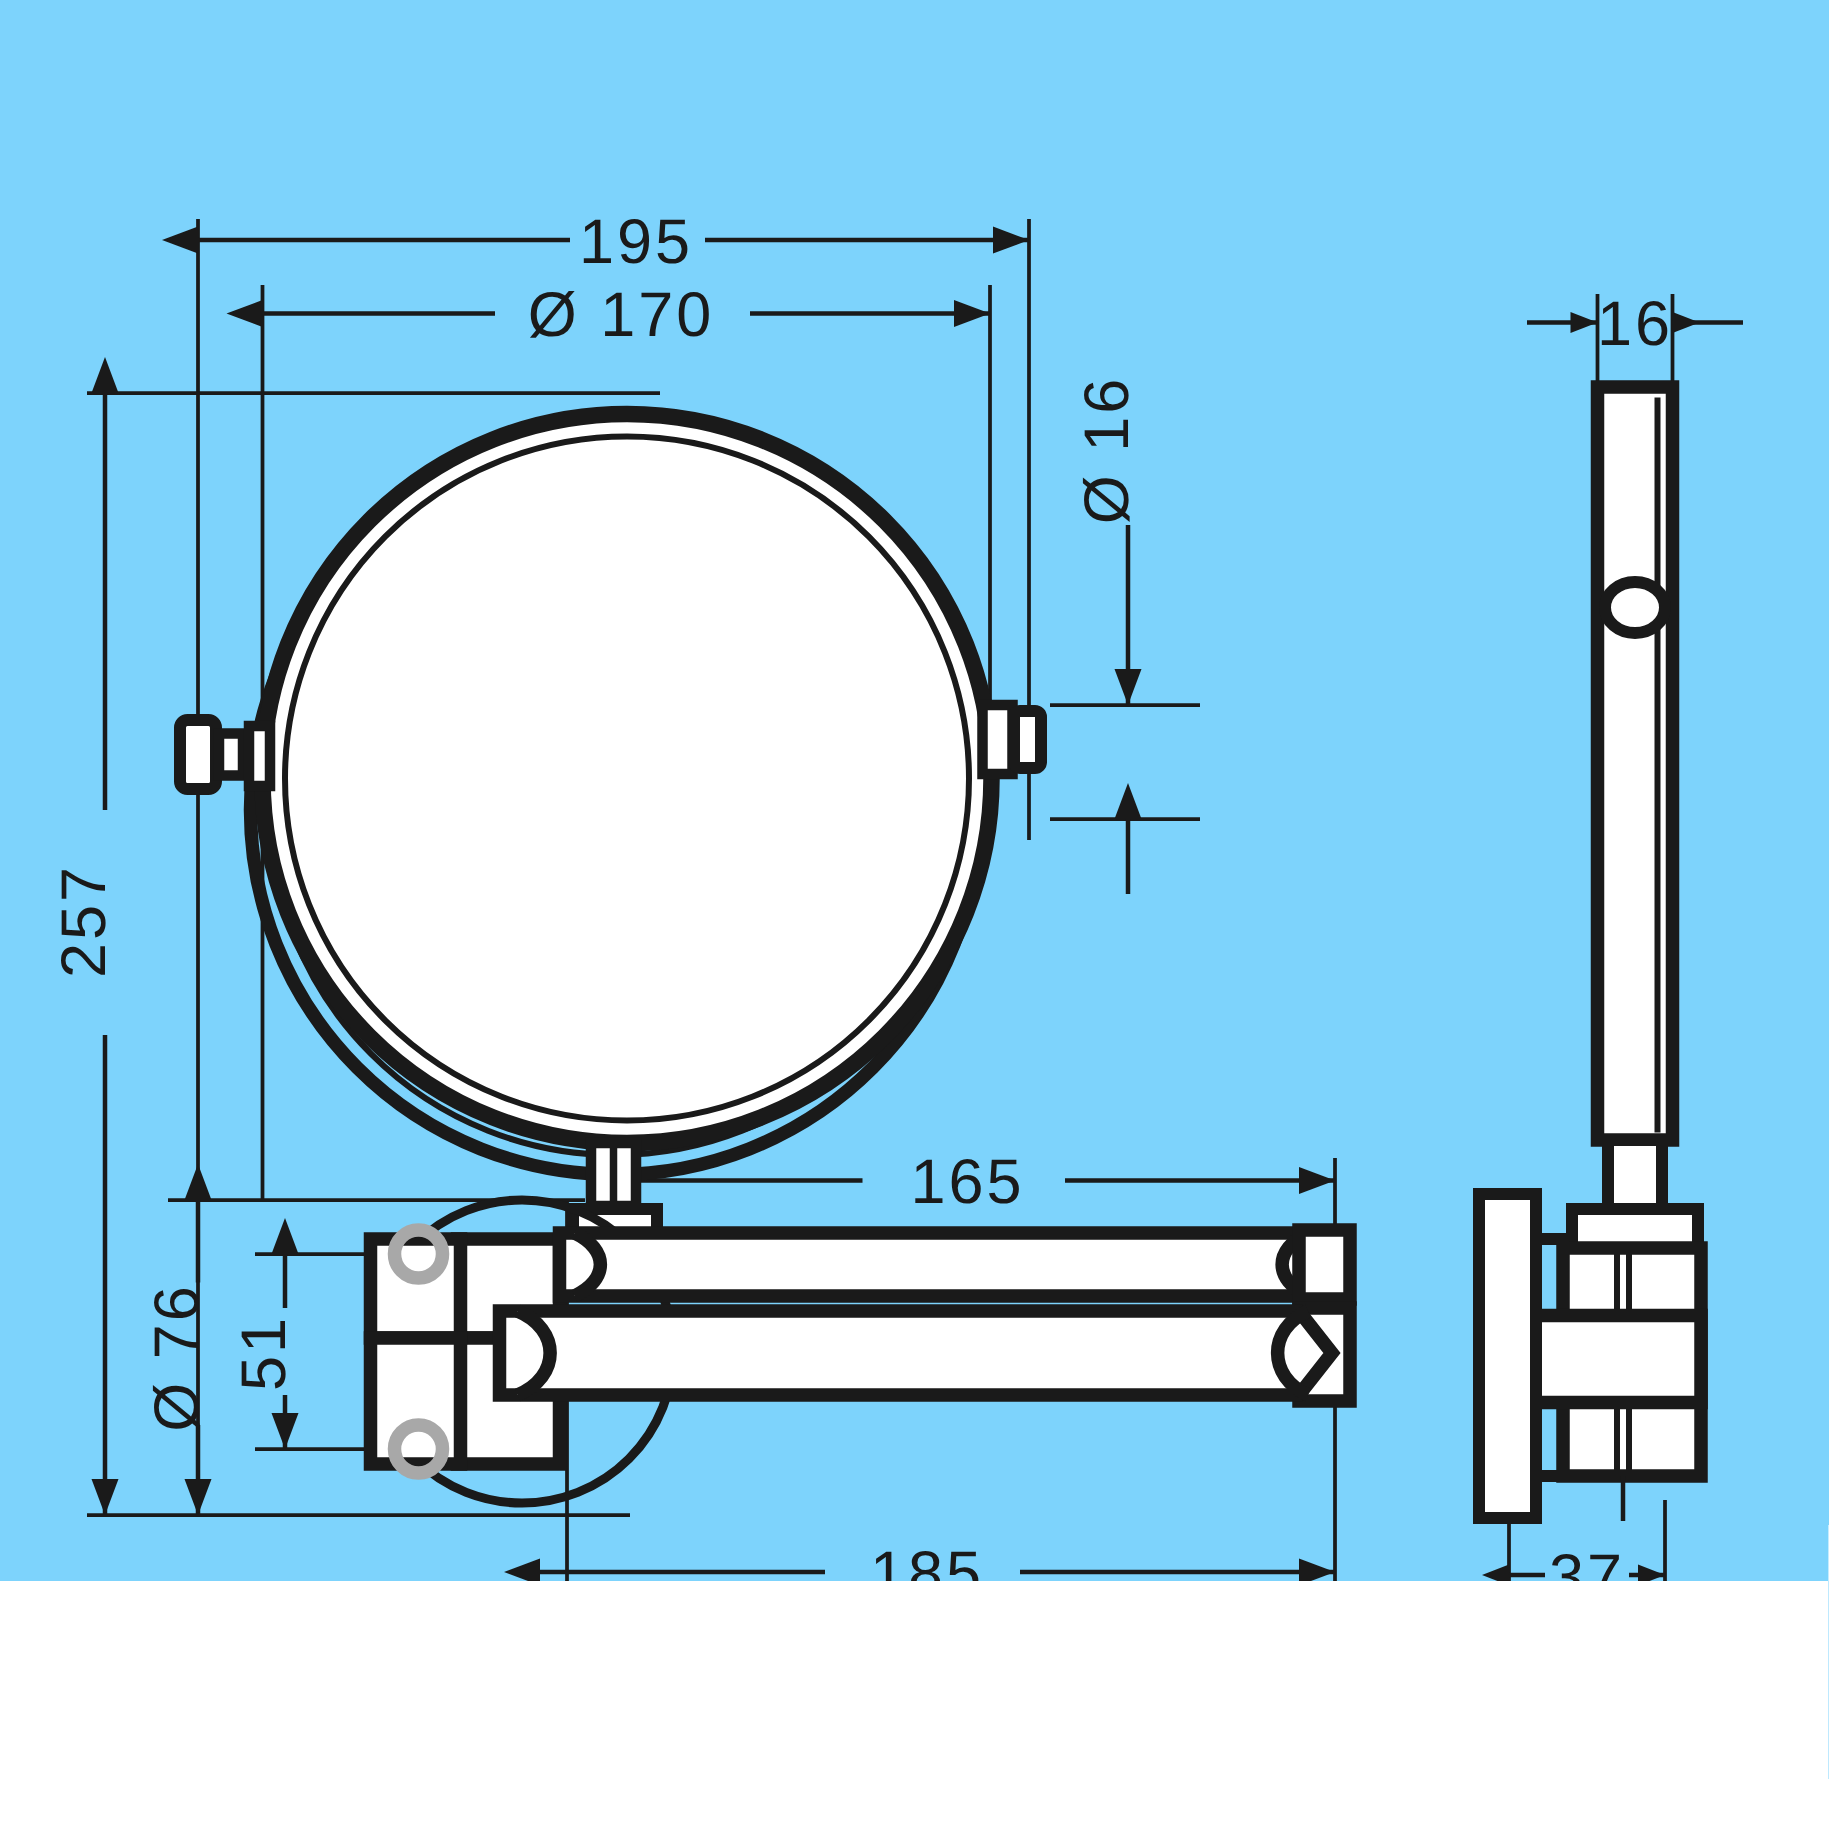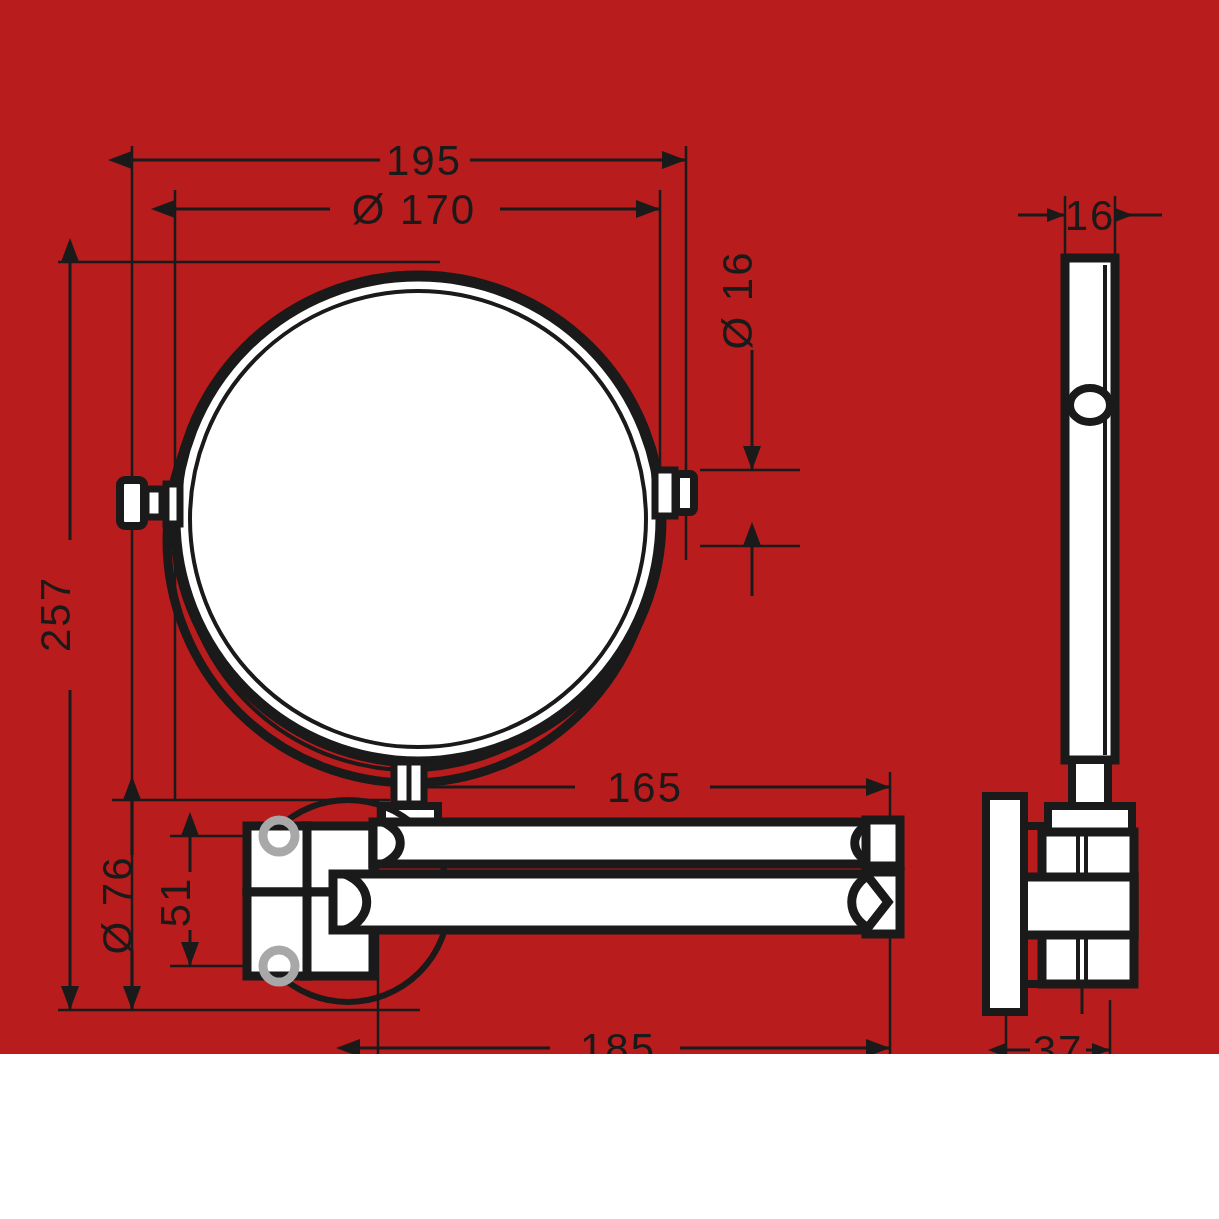--- a/index.html
+++ b/index.html
@@ -4,21 +4,21 @@
 <style>
   html, body {
     margin: 0;
     padding: 0;
     background: #ffffff;
   }
   #sheet {
     position: relative;
     width: 1219px;
     height: 1054px;
-    background: #b91c1c;
+    background: #7dd3fc;
     font-family: "Liberation Sans", sans-serif;
     overflow: hidden;
   }
   #sheet svg {
     display: block;
     width: 1219px;
     height: 1219px;
   }
   .dimtext {
     font-family: "Liberation Sans", sans-serif;

